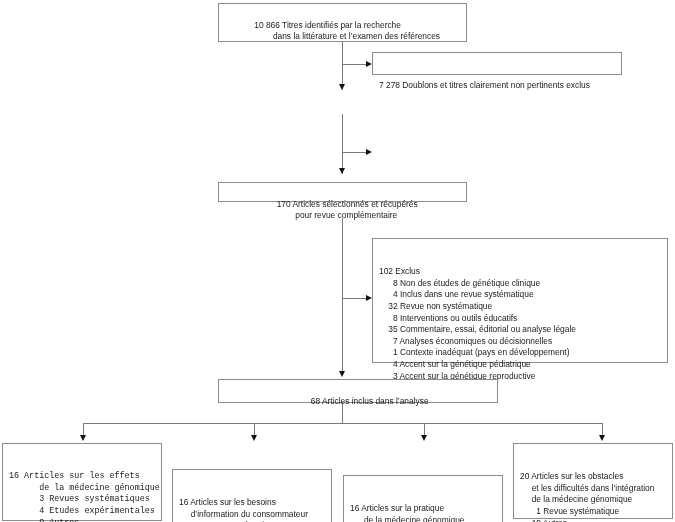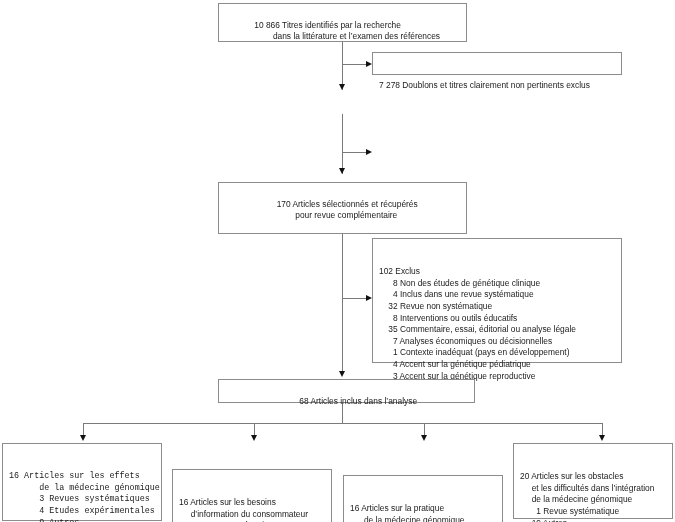--- a/index.html
+++ b/index.html
@@ -109,39 +109,39 @@
     <span class="lines">10 866 Titres identifiés par la recherche
         dans la littérature et l’examen des références</span>
   </div>
 
   <div class="box pad" style="left:372px; top:52px; width:250px; height:23px;">
     <span class="lines">7 278 Doublons et titres clairement non pertinents exclus</span>
   </div>
 
 
 
-  <div class="box center pad" style="left:218px; top:182px; width:249px; height:52px;">
+  <div class="box center pad" style="left:218px; top:182px; width:249px; height:20px;">
     <span class="lines">170 Articles sélectionnés et récupérés
         pour revue complémentaire</span>
   </div>
 
-  <div class="box pad" style="left:372px; top:238px; width:250px; height:125px;">
+  <div class="box pad" style="left:372px; top:238px; width:296px; height:125px;">
     <span class="lines">102 Exclus
       8 Non des études de génétique clinique
       4 Inclus dans une revue systématique
     32 Revue non systématique
       8 Interventions ou outils éducatifs
     35 Commentaire, essai, éditorial ou analyse légale
       7 Analyses économiques ou décisionnelles
       1 Contexte inadéquat (pays en développement)
       4 Accent sur la génétique pédiatrique
       3 Accent sur la génétique reproductive</span>
   </div>
 
-  <div class="box center pad" style="left:218px; top:379px; width:257px; height:24px;padding-left:20px;">
+  <div class="box center pad" style="left:218px; top:379px; width:280px; height:24px;padding-left:20px;">
     <span class="lines">68 Articles inclus dans l’analyse</span>
   </div>
 
   <div class="box pad" style="left:2px; top:443px; width:160px; height:78px;font-family:Liberation Mono, monospace;">
     <span class="lines">16 Articles sur les effets
       de la médecine génomique
       3 Revues systématiques
       4 Etudes expérimentales
       9 Autres</span>
   </div>

